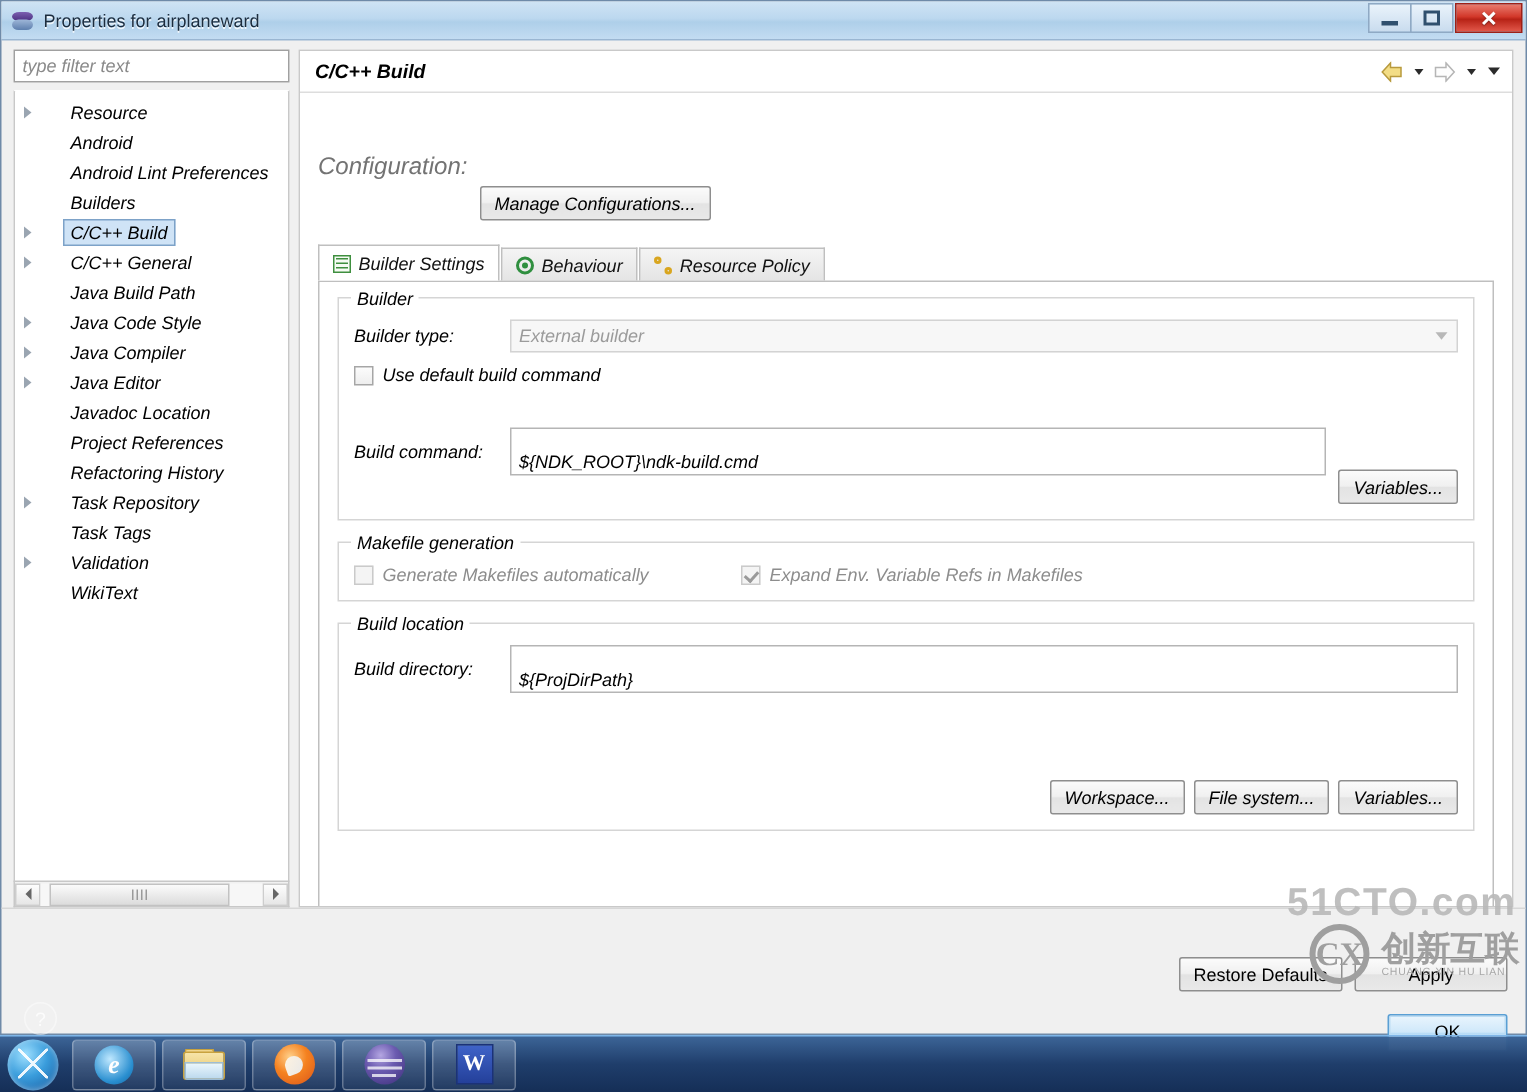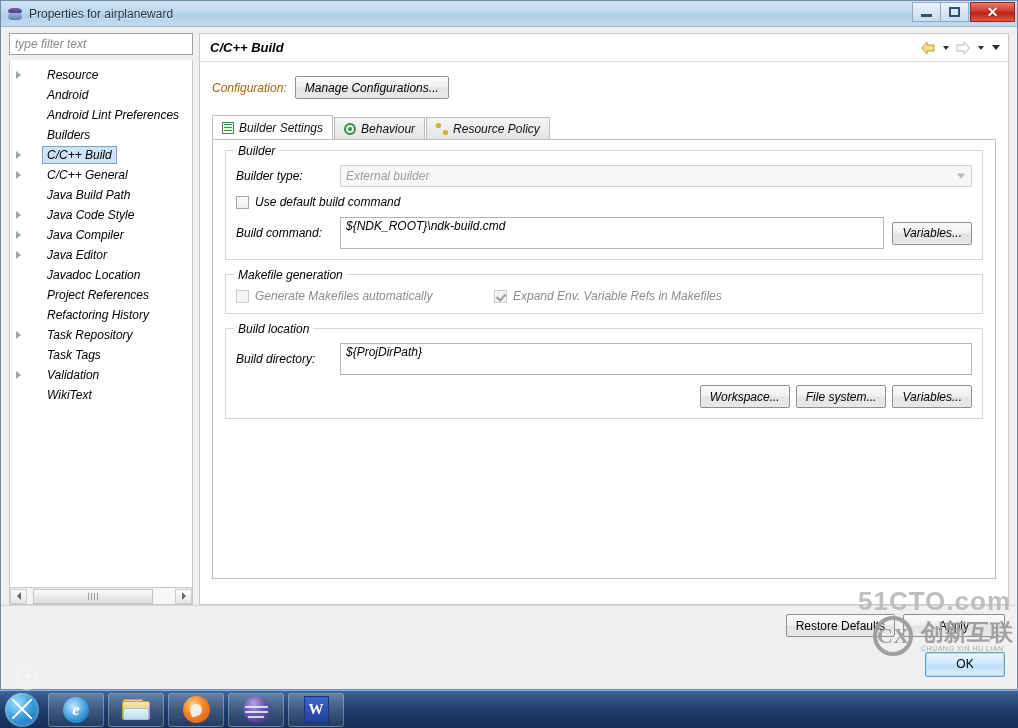--- a/index.html
+++ b/index.html
@@ -184,21 +184,21 @@
     border-left: 4px solid transparent; border-right: 4px solid transparent;
     border-top: 5px solid #2b2b2b;
   }
   .chev.small { border-left-width:3.5px; border-right-width:3.5px; border-top-width:4.5px; }
   .navchev { width: 13px; height: 18px; display:flex; align-items:center; justify-content:center; }
 
   #content { flex: 1; padding: 14px 12px 10px 12px; overflow: hidden; }
 
   
   #configrow { display: flex; align-items: center; gap: 8px; margin-bottom: 16px; }
-  #configrow .lab { font-size: 12px; color: #a16207; }
+  #configrow .lab { font-size: 16px; color: #737373; }
   #configcombo {
     flex: 1; height: 22px;
     border: 1px solid #9a9a9a;
     background: linear-gradient(180deg,#fdfdfd,#eaeff5);
     display: flex; align-items: center;
     padding-left: 6px;
     position: relative;
     font-size: 12px; color: #000;
   }
   #configcombo .dd {
@@ -208,20 +208,21 @@
   .btn {
     height: 23px;
     padding: 0 9px;
     border: 1px solid #8e8e8e;
     border-radius: 2px;
     background: linear-gradient(180deg,#fbfbfb 0%,#f0f0f0 48%,#e3e3e3 52%,#e9e9e9 100%);
     font-size: 12px; color: #000;
     display: inline-flex; align-items: center; justify-content: center;
     white-space: nowrap;
     font-family: "Liberation Sans", sans-serif;
+    margin-top: 48px;
   }
 
   
   #tabstrip { display: flex; align-items: flex-end; height: 24px; position: relative; }
   .tab {
     height: 23px;
     display: flex; align-items: center; gap: 5px;
     padding: 0 9px;
     border: 1px solid #bfbfbf;
     border-bottom: none;
@@ -261,21 +262,21 @@
     background: #fff; padding: 0 4px;
     font-size: 12px; color: #000;
   }
   .row { display: flex; align-items: center; gap: 8px; margin-bottom: 8px; }
   .row:last-child { margin-bottom: 0; }
   .fieldlabel { font-size: 12px; color: #000; white-space: nowrap; }
   .textinput {
     flex: 1; height: 22px;
     border: 1px solid #b5b5b5;
     background: #fff;
-    display: flex; align-items: flex-end;
+    display: flex; align-items: flex-start;
     padding: 15px 5px;
     font-size: 12px; color: #000;
     min-width: 0;
   }
   .combo-disabled {
     flex: 1; height: 22px;
     border: 1px solid #d3d3d3;
     background: #f7f7f7;
     display: flex; align-items: center;
     padding: 0 5px;

